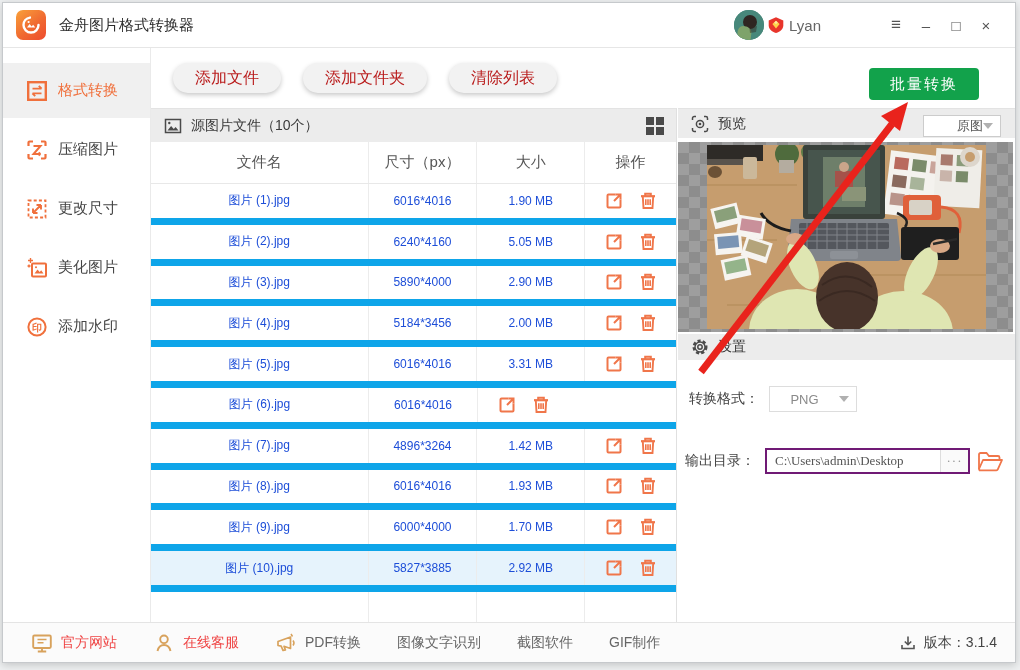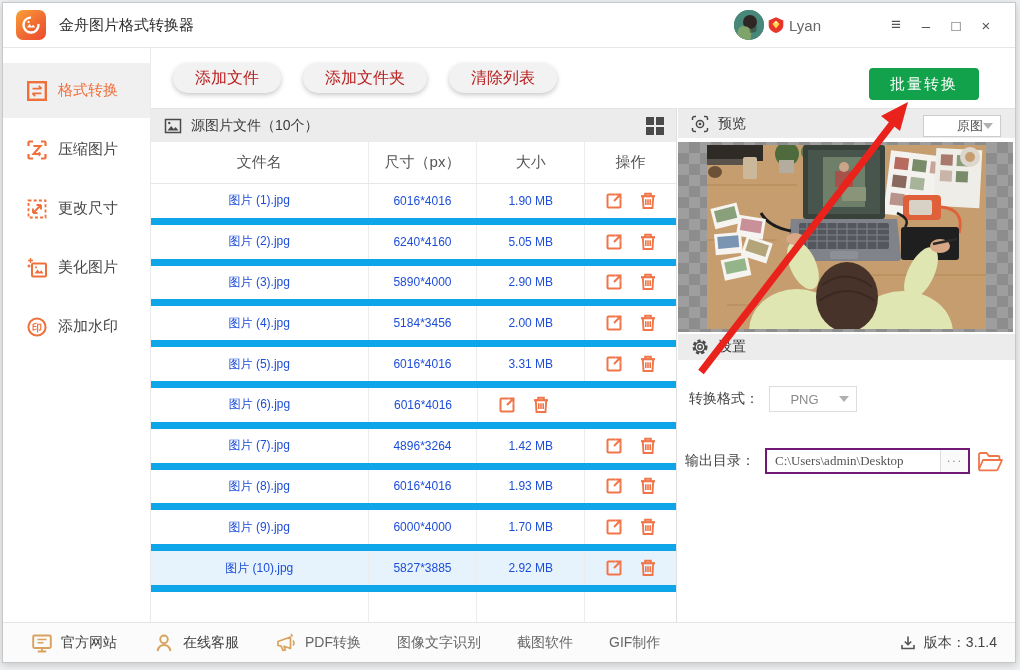--- a/index.html
+++ b/index.html
@@ -75,21 +75,21 @@
   .more-btn { width:28px; height:100%; border-left:1px solid #ddd; background:#fafafa; display:flex; align-items:center; justify-content:center; color:#999; font-size:13px; letter-spacing:1px; cursor:pointer; }
   .folder-btn { width:28px; height:26px; color:#f0764a; margin-left:6px; cursor:pointer; }
   .folder-btn svg { width:28px; height:26px; }
 
   
   .footer { position:absolute; left:0; right:0; bottom:0; height:40px; background:#fbfbfb; border-top:1px solid #e4e4e4; display:flex; align-items:center; padding-left:28px; }
   .f-link { display:flex; align-items:center; margin-right:36px; cursor:pointer; }
   .f-link .fi { width:22px; height:22px; color:#d8a25c; margin-right:8px; }
   .f-link .fi svg { width:22px; height:22px; }
   .f-label { font-size:14px; color:#666; }
-  .f-link.dark .f-label { color:#404040; }
+  .f-link.dark .f-label { color:#ef4444; }
   .version { margin-left:auto; margin-right:18px; display:flex; align-items:center; }
   .version .vi { width:18px; height:18px; color:#555; margin-right:7px; }
   .version .v-label { font-size:14px; color:#444; }
 
   .arrow-overlay { position:absolute; left:0; top:0; width:1014px; height:661px; pointer-events:none; z-index:50; }
 </style>
 </head>
 <body>
 
 <div class="window">

